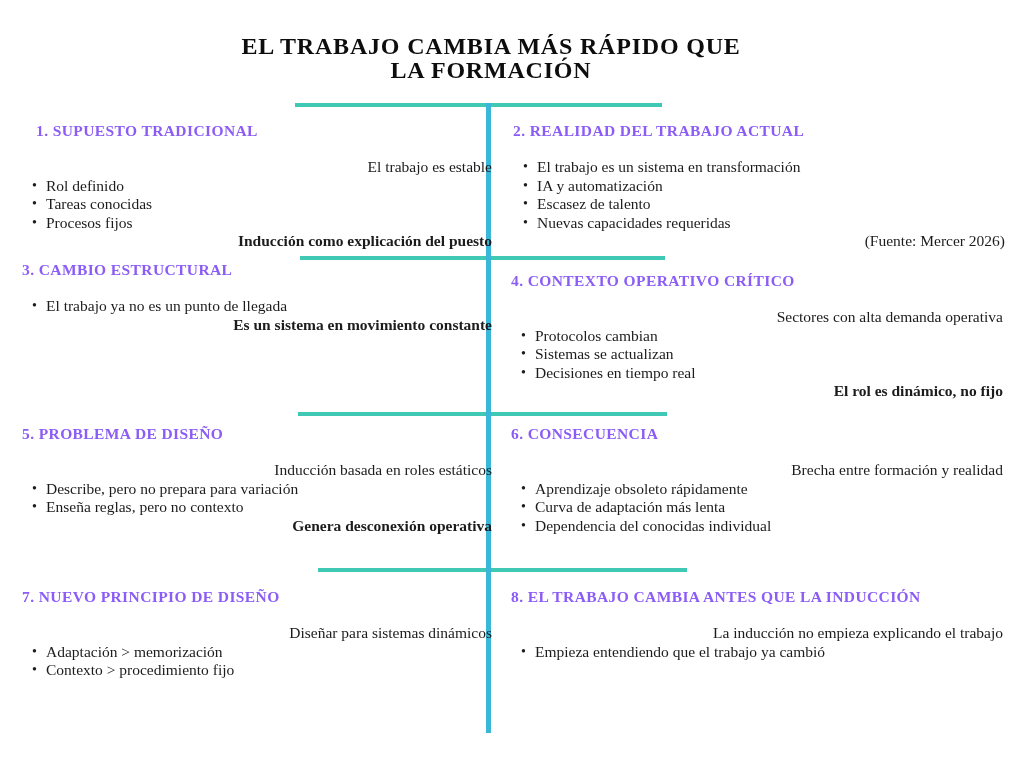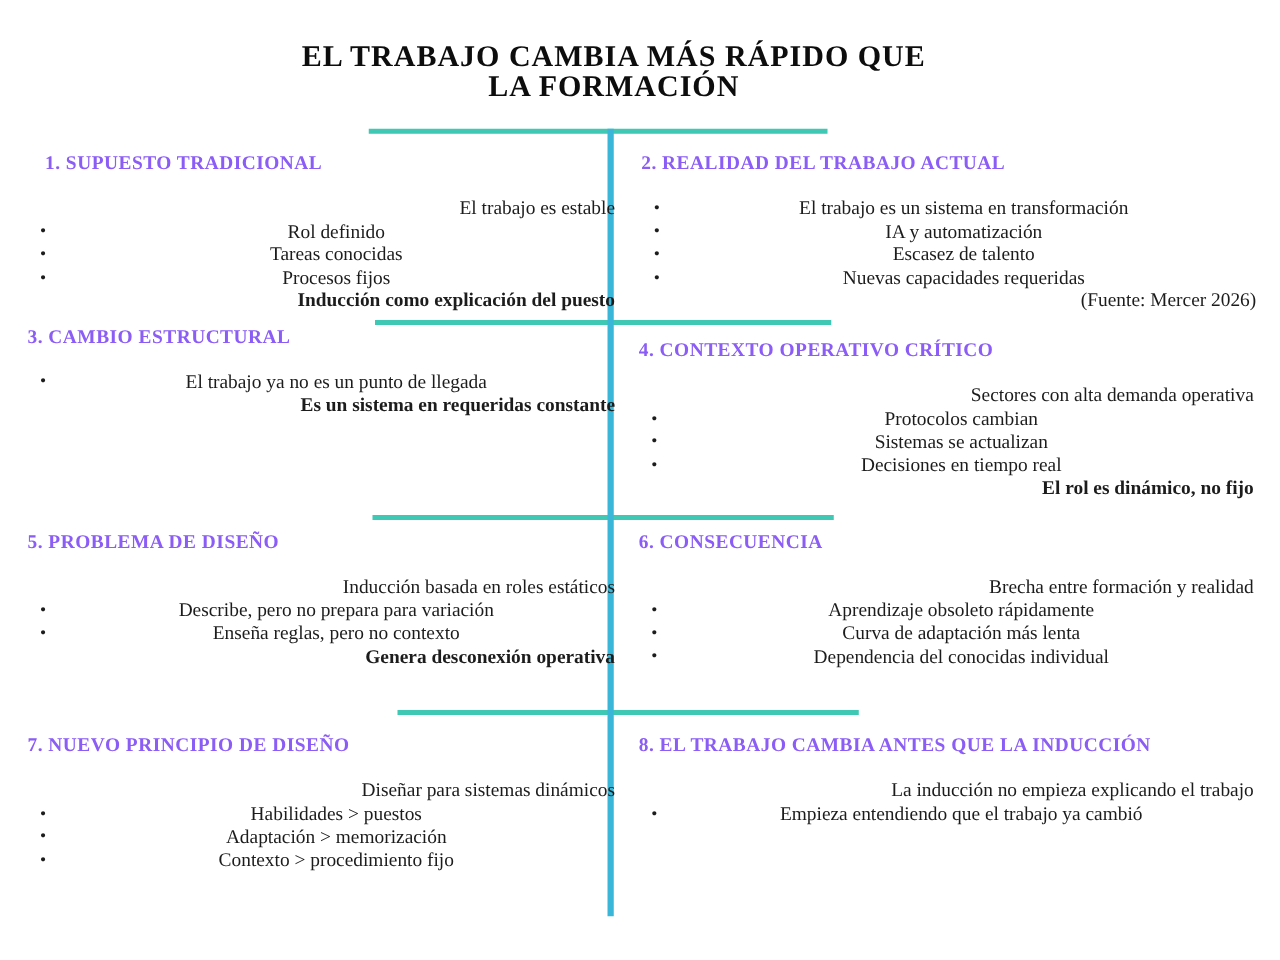--- a/index.html
+++ b/index.html
@@ -36,21 +36,21 @@
   .sec h2 {
     margin: 0 0 18px 0;
     font-size: 15.5px;
     line-height: 19px;
     font-weight: bold;
     letter-spacing: 0.4px;
     color: #8b5cf6;
   }
   .sec h2.indent { padding-left: 14px; }
   .sec p { margin: 0; text-align: right; }
-  .sec ul { margin: 0; padding: 0; list-style: none; text-align: center; }
+  .sec ul { margin: 0; padding: 0; list-style: none; }
   .sec li { position: relative; padding-left: 24px; }
   .sec li::before {
     content: "\2022";
     position: absolute;
     left: 10px; top: 0;
     font-size: 14px;
   }
   .emphasis { font-weight: bold; text-align: center; }
   .note { margin-left: -13px !important; }
 
@@ -99,21 +99,21 @@
       <li>Nuevas capacidades requeridas</li>
     </ul>
     <p class="note">(Fuente: Mercer 2026)</p>
   </section>
 
   <section class="sec sec-3">
     <h2>3. CAMBIO ESTRUCTURAL</h2>
     <ul>
       <li>El trabajo ya no es un punto de llegada</li>
     </ul>
-    <p class="emphasis">Es un sistema en requeridas constante</p>
+    <p class="emphasis">Es un sistema en movimiento constante</p>
   </section>
 
   <section class="sec sec-4">
     <h2>4. CONTEXTO OPERATIVO CRÍTICO</h2>
     <p>Sectores con alta demanda operativa</p>
     <ul>
       <li>Protocolos cambian</li>
       <li>Sistemas se actualizan</li>
       <li>Decisiones en tiempo real</li>
     </ul>
@@ -137,21 +137,20 @@
       <li>Aprendizaje obsoleto rápidamente</li>
       <li>Curva de adaptación más lenta</li>
       <li>Dependencia del conocidas individual</li>
     </ul>
   </section>
 
   <section class="sec sec-7">
     <h2>7. NUEVO PRINCIPIO DE DISEÑO</h2>
     <p>Diseñar para sistemas dinámicos</p>
     <ul>
-      <li>Habilidades &gt; puestos</li>
       <li>Adaptación &gt; memorización</li>
       <li>Contexto &gt; procedimiento fijo</li>
     </ul>
   </section>
 
   <section class="sec sec-8">
     <h2>8. EL TRABAJO CAMBIA ANTES QUE LA INDUCCIÓN</h2>
     <p>La inducción no empieza explicando el trabajo</p>
     <ul>
       <li>Empieza entendiendo que el trabajo ya cambió</li>

